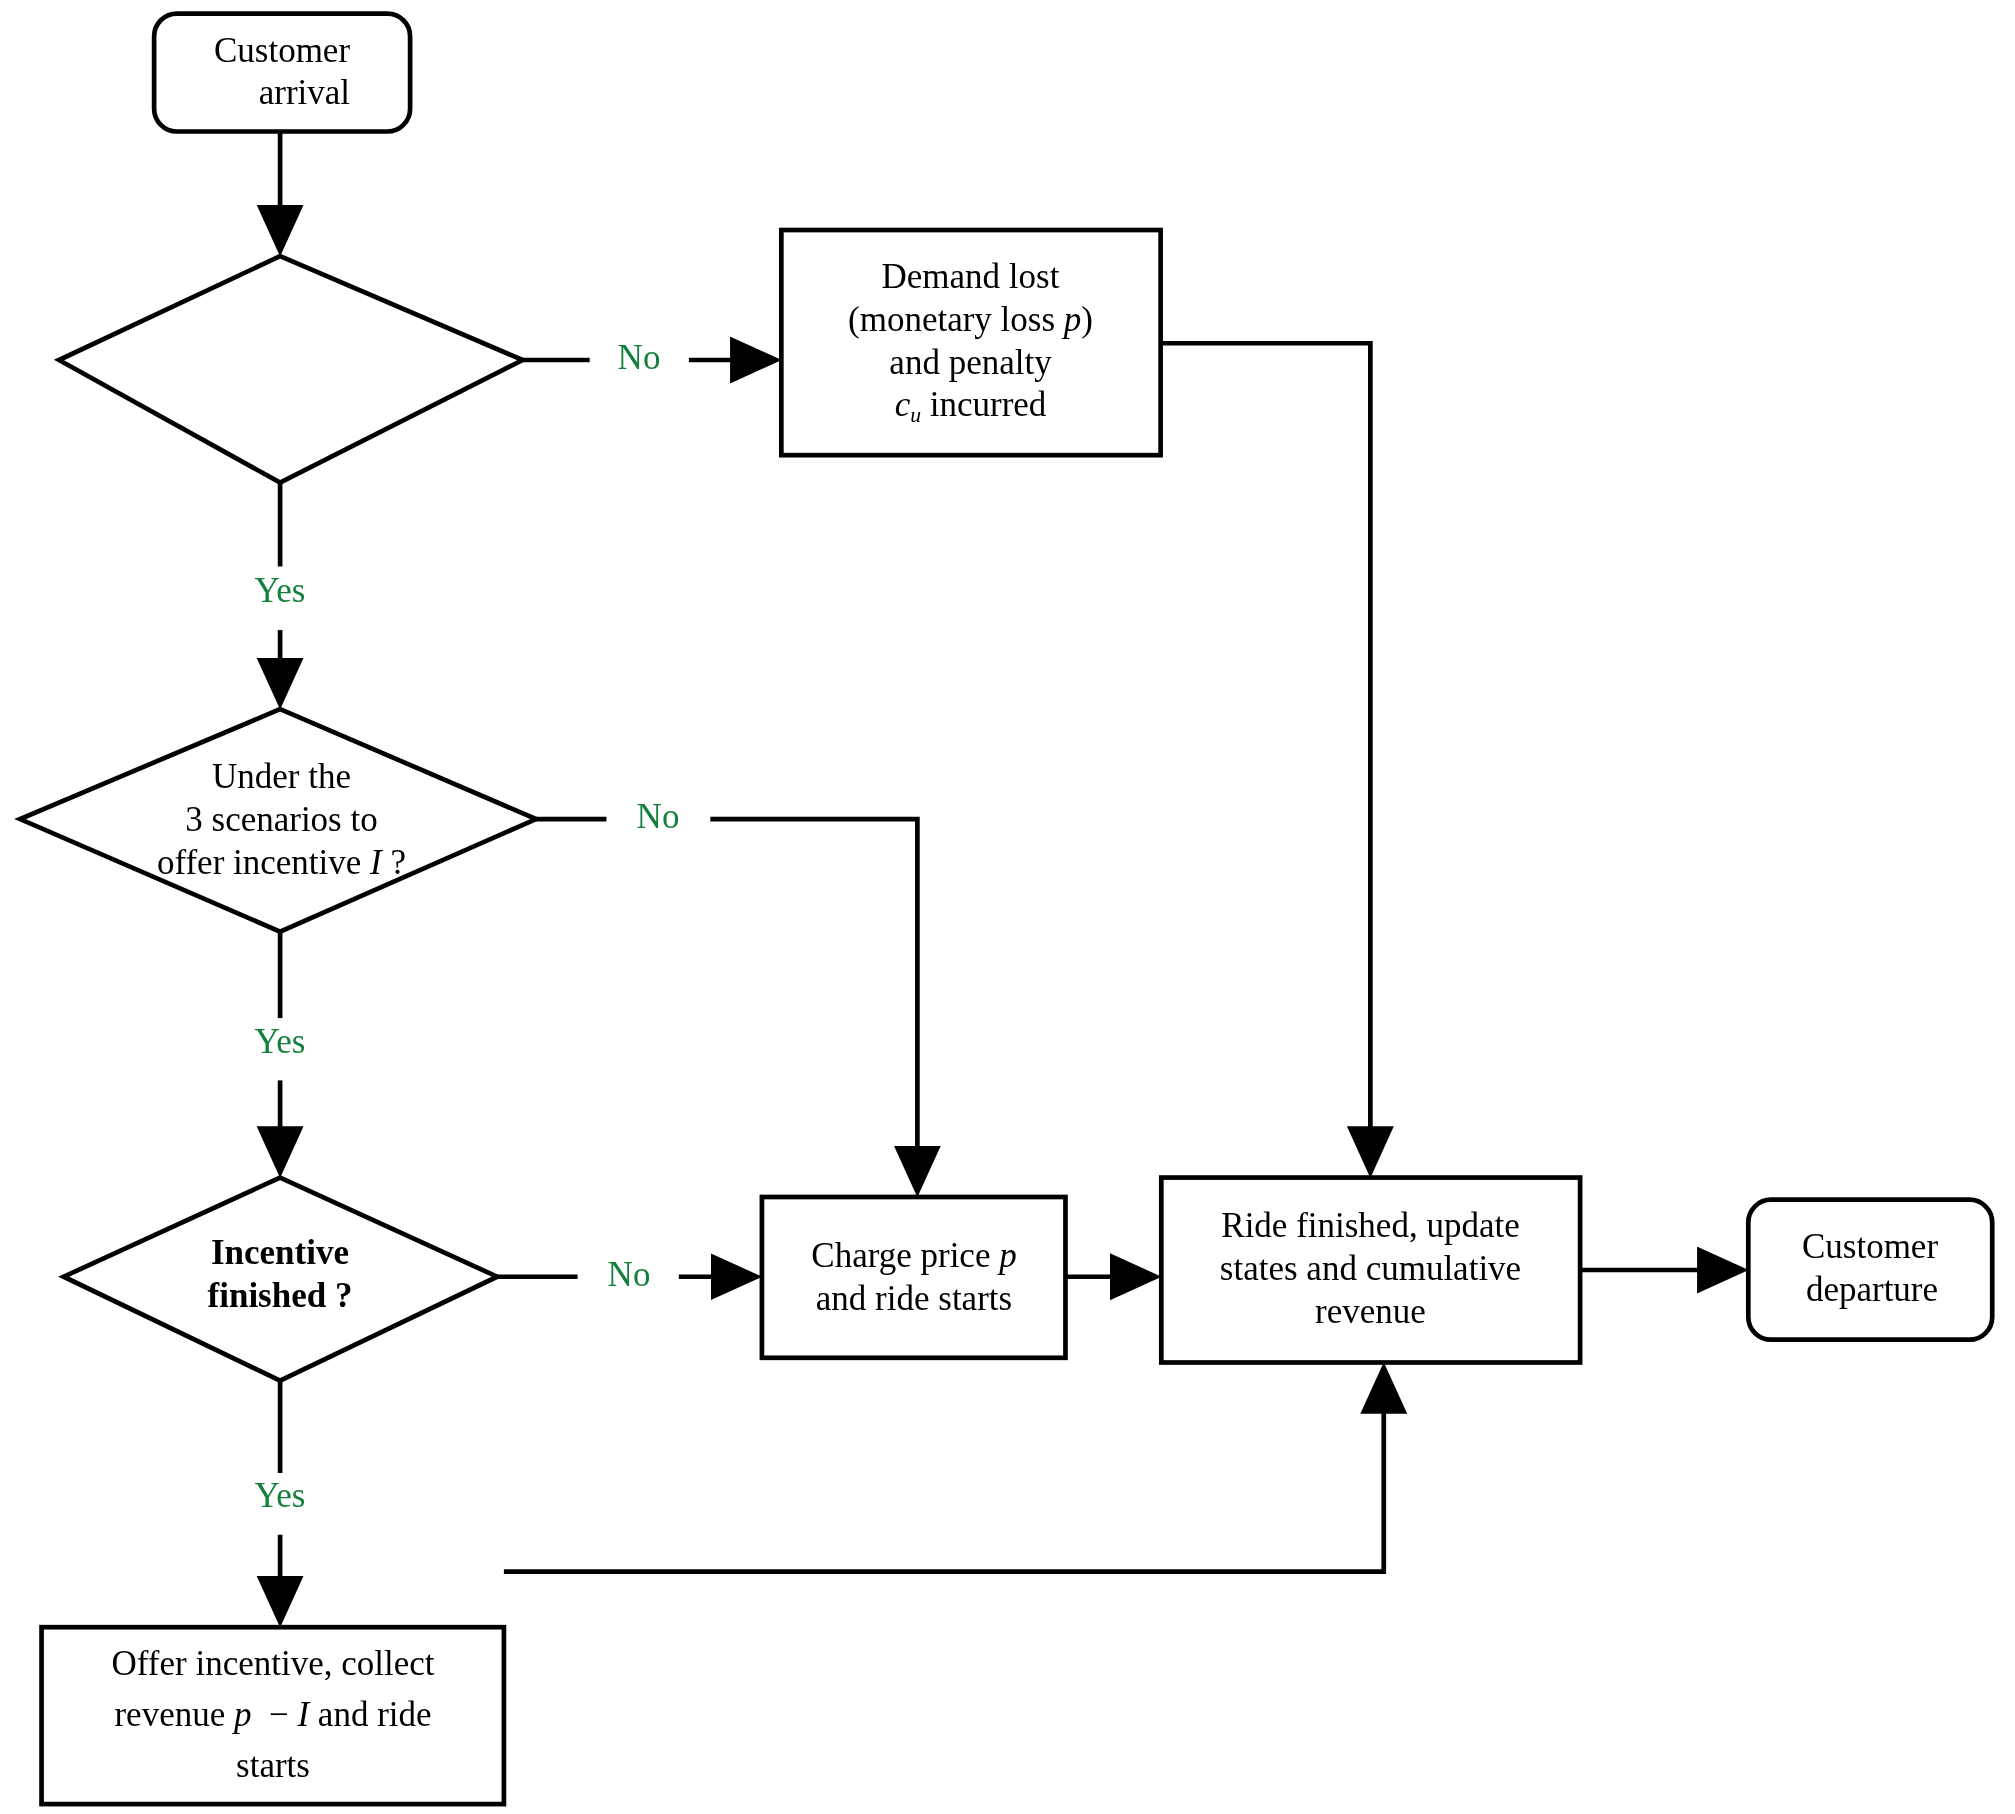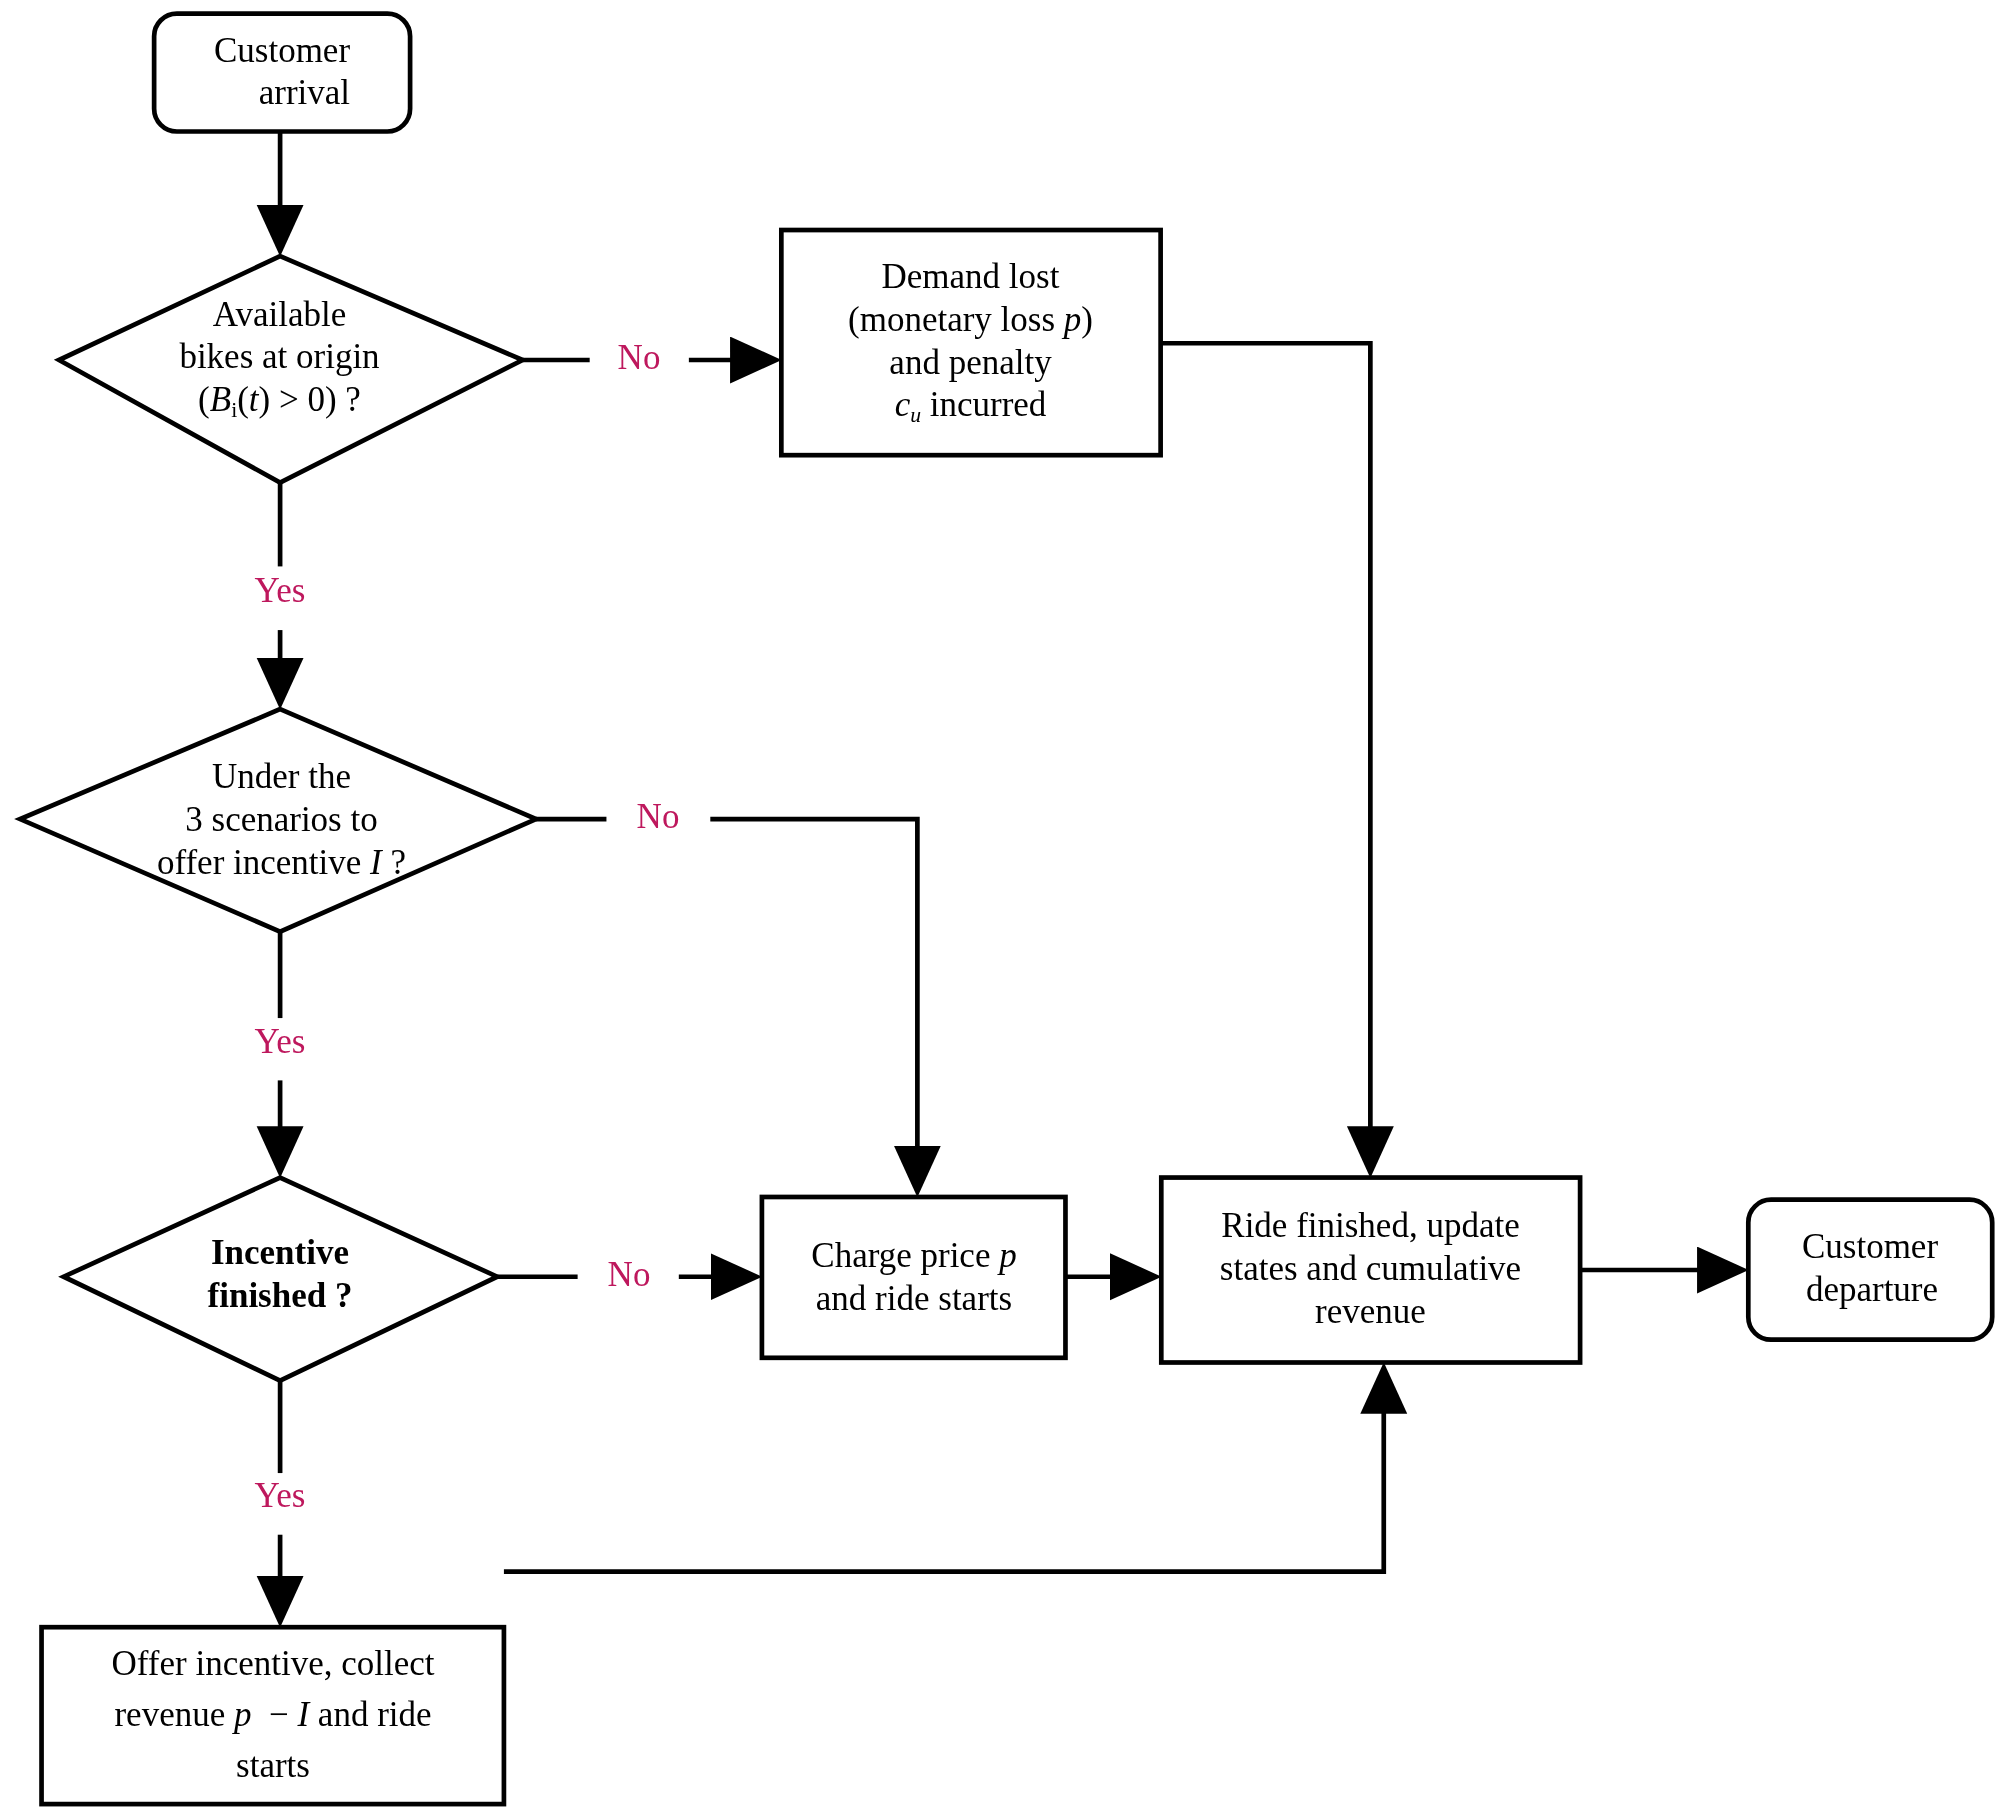--- a/index.html
+++ b/index.html
@@ -33,21 +33,21 @@
     color: #000000;
     line-height: 1.22;
     pointer-events: none;
     white-space: pre-line;
   }
   .box-text   { font-size: 35px; }
   .dia-text   { font-size: 35px; }
   .edge-label {
     position: absolute;
     font-size: 35px;
-    color: #be185d;
+    color: #15803d;
     text-align: center;
     line-height: 1;
   }
   i.mathit { font-style: italic; }
   sub.sb { font-size: 0.62em; vertical-align: -0.28em; font-style: normal; }
   sub.sbi { font-size: 0.62em; vertical-align: -0.28em; font-style: italic; }
 </style>
 </head>
 <body>
 
@@ -127,25 +127,20 @@
 
     
     <path d="M752,2345 L2065,2345 L2065,2043" fill="none" stroke="#000000" stroke-width="7" marker-end="url(#arrow)"></path>
   </svg>
 
   <div class="node-text box-text" style="left:154px; top:13.4px; width:256px; height:118px;">
     <span>Customer
 arrival</span>
   </div>
 
-  <div class="node-text dia-text" style="left:92px; top:268px; width:375px; height:181px; flex-direction:column;">
-    <span>Available</span>
-    <span>bikes at origin</span>
-    <span>(<i class="mathit">B</i><sub class="sb">i</sub>(<i class="mathit">t</i>) &gt; 0)&nbsp;?</span>
-  </div>
 
   <div class="node-text box-text" style="left:781px; top:230px; width:379px; height:225px; flex-direction:column;">
     <span>Demand lost</span>
     <span>(monetary loss <i class="mathit">p</i>)</span>
     <span>and penalty</span>
     <span><i class="mathit">c</i><sub class="sbi">u</sub>&nbsp;incurred</span>
   </div>
 
   <div class="node-text dia-text" style="left:94px; top:730px; width:375px; height:181px; flex-direction:column;">
     <span>Under the</span>

